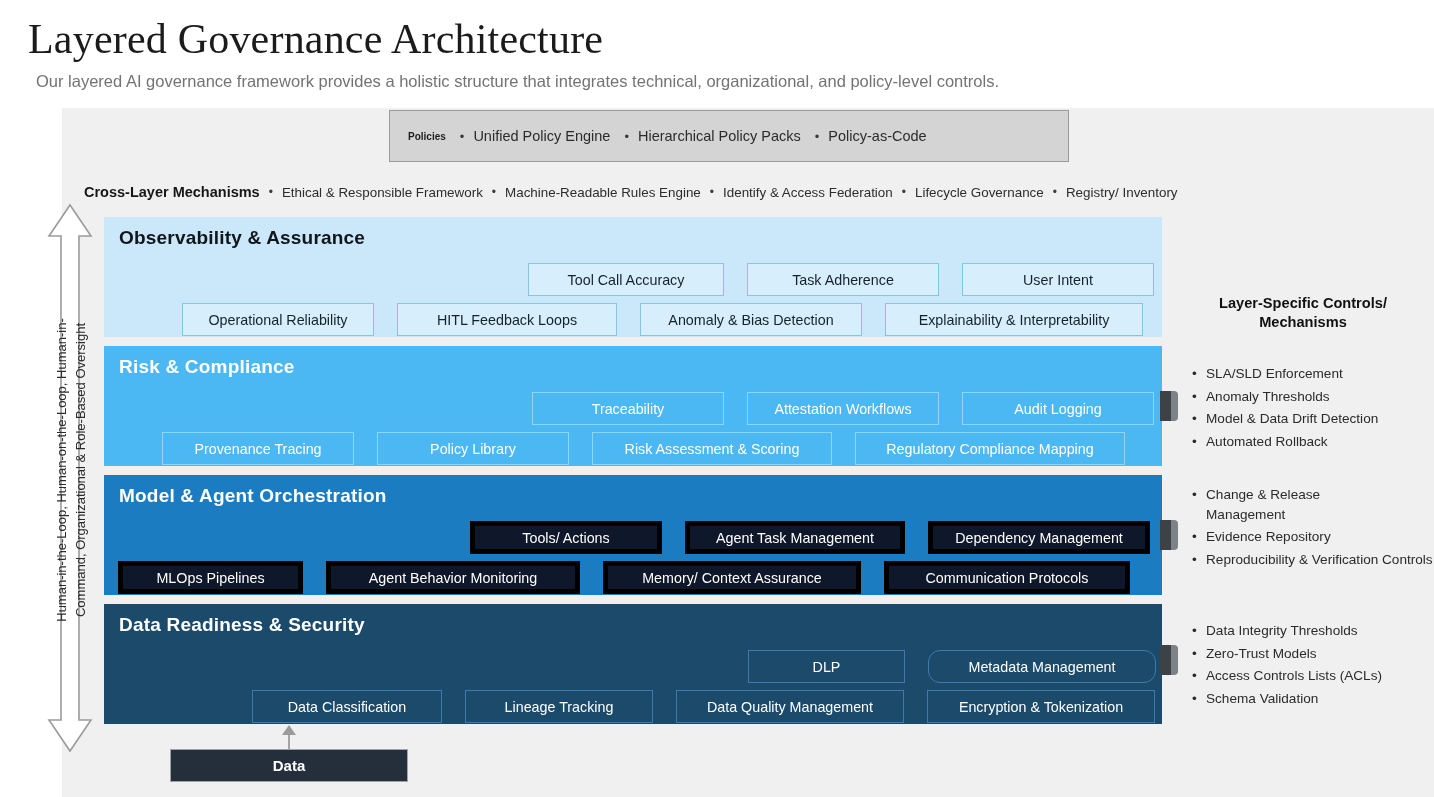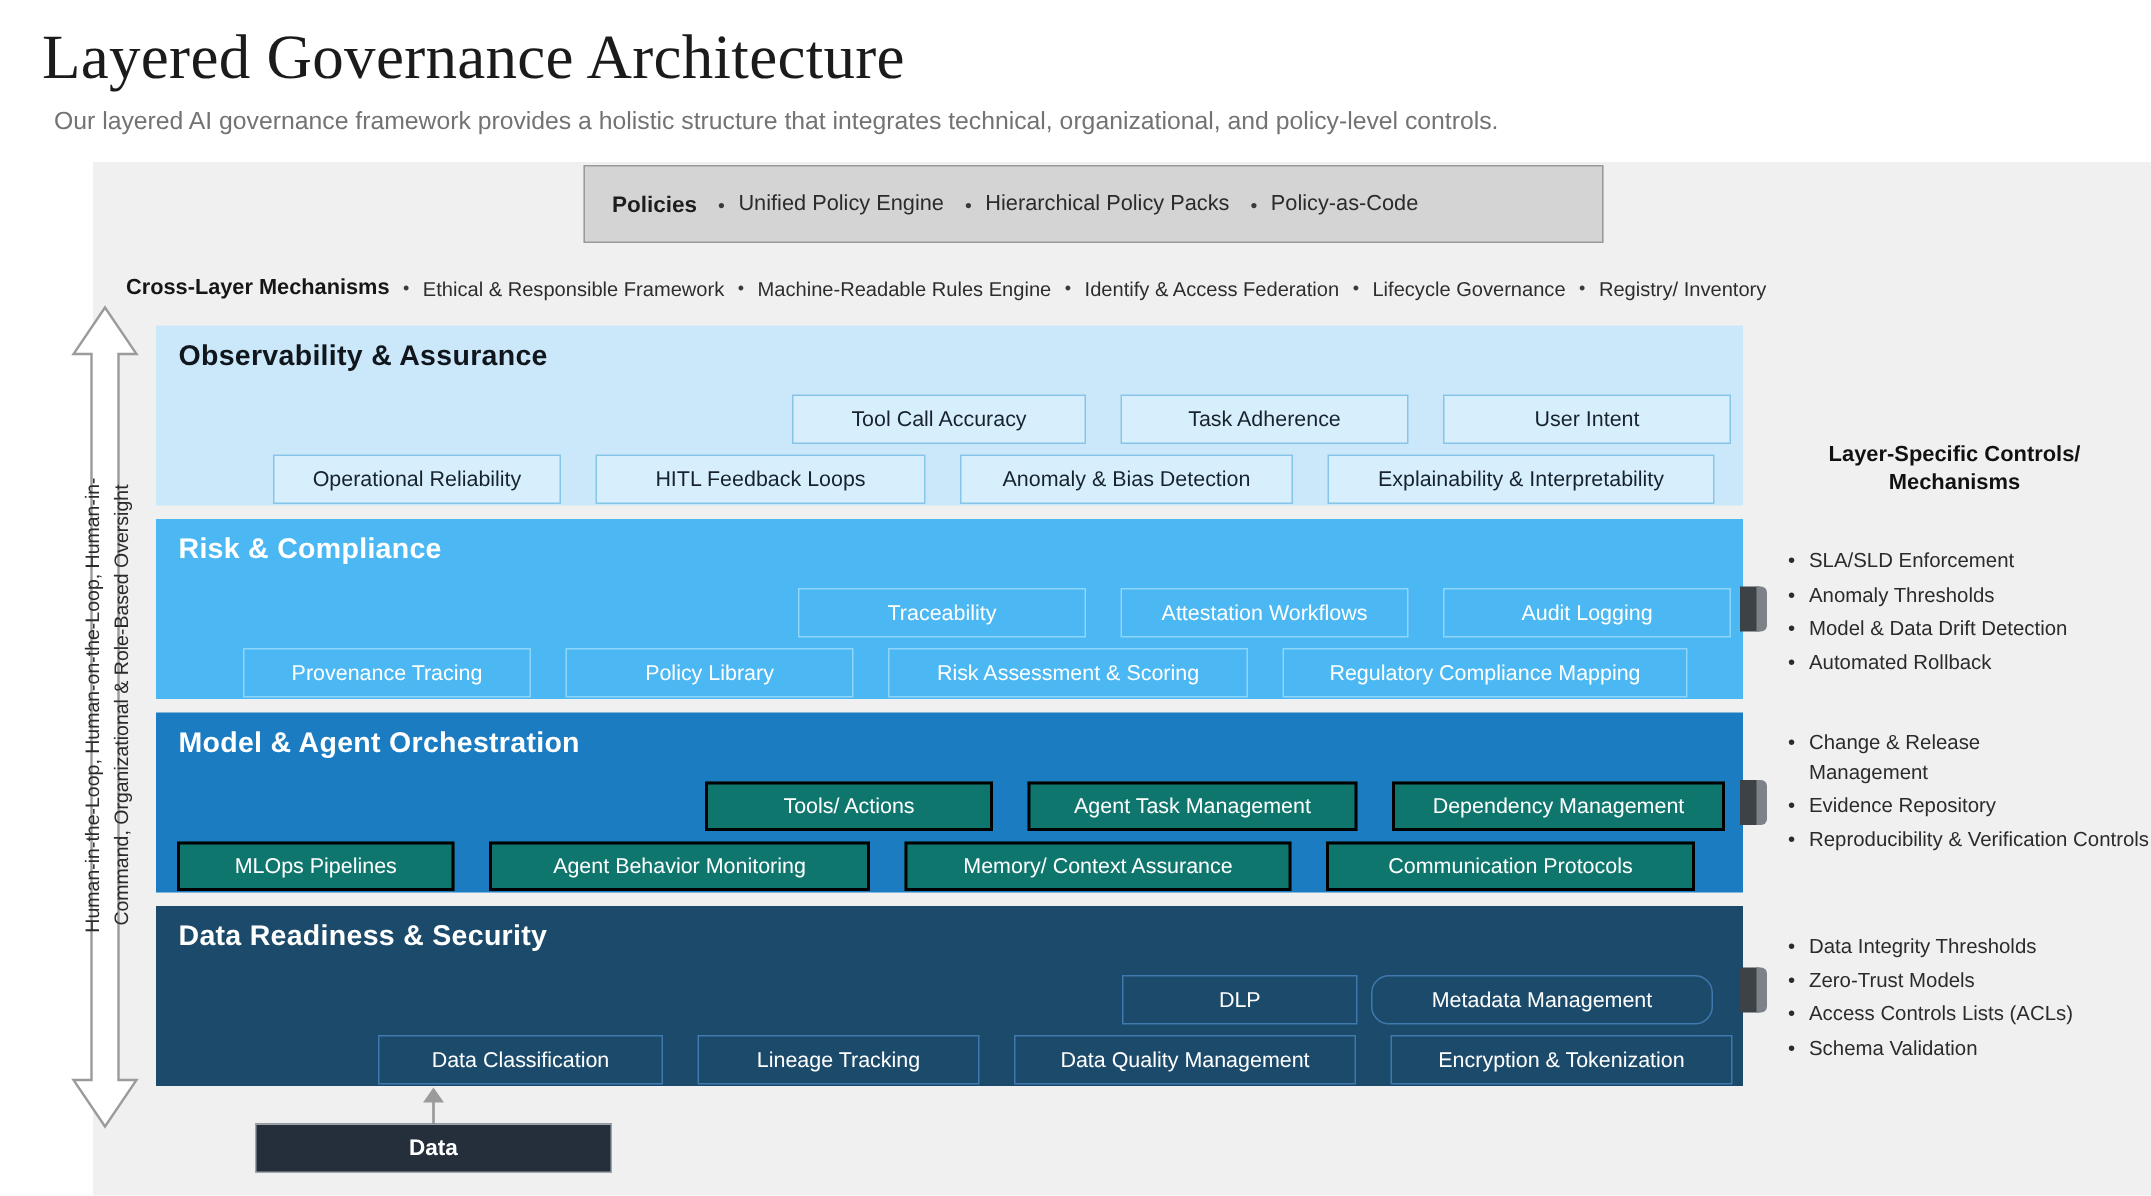--- a/index.html
+++ b/index.html
@@ -28,21 +28,21 @@
     background:#f0f0f0;
   }
 
   
   .policies{
     position:absolute;left:389px;top:110px;width:680px;height:52px;
     background:#d4d4d4;border:1px solid #9a9a9a;
     display:flex;align-items:center;padding-left:18px;box-sizing:border-box;
     gap:0px;
   }
-  .policies .lbl{font-weight:bold;font-size:15px;color:#1d1d1d;}
+  .policies .lbl{font-weight:bold;font-size:10px;color:#1d1d1d;}
   .policies .sep{color:#3a3a3a;font-size:13px;padding:0 9px 0 14px;}
   .policies .it{font-size:14.5px;color:#2b2b2b;}
 
   
   .crosslayer{
     position:absolute;left:84px;top:180px;width:1330px;height:24px;
     display:flex;align-items:center;white-space:nowrap;
   }
   .crosslayer .lbl{font-weight:bold;font-size:14.5px;color:#161616;}
   .crosslayer .sep{color:#3b3b3b;font-size:12px;padding:0 9px;}
@@ -74,21 +74,21 @@
   #layer-observability{top:217px;height:120px;background:#cbe7fa;}
   #layer-observability .layer-title{color:#10161c;}
   #layer-observability .chip{background:#d7eefc;border:1px solid #86c4e8;color:#16222c;}
 
   #layer-risk{top:346px;height:120px;background:#4bb8f4;}
   #layer-risk .layer-title{color:#ffffff;}
   #layer-risk .chip{background:#4bb8f4;border:1px solid #8ed5fa;color:#ffffff;}
 
   #layer-model{top:475px;height:120px;background:#1b7cc2;}
   #layer-model .layer-title{color:#ffffff;}
-  #layer-model .chip{background:#0f766e;border:2px solid #000000;color:#ffffff;}
+  #layer-model .chip{background:#0f172a;border:5px solid #000000;color:#ffffff;}
 
   #layer-data{top:604px;height:120px;background:#1b4a6b;}
   #layer-data .layer-title{color:#ffffff;}
   #layer-data .chip{background:#1b4a6b;border:1px solid #3f79ad;color:#ffffff;}
 
   
   .tab{position:absolute;left:1160px;width:18px;height:30px;}
   .tab .body{position:absolute;left:0;top:0;width:13px;height:30px;background:#3d4247;}
   .tab .cap{position:absolute;left:11px;top:0;width:7px;height:30px;background:#7d8288;
             border-radius:0 4px 4px 0;}
@@ -199,21 +199,21 @@
     <div class="row" style="left:14px;top:86px;gap:23px;">
       <div class="chip" style="width:185px;">MLOps Pipelines</div>
       <div class="chip" style="width:254px;">Agent Behavior Monitoring</div>
       <div class="chip" style="width:258px;">Memory/ Context Assurance</div>
       <div class="chip" style="width:246px;">Communication Protocols</div>
     </div>
   </div>
 
   <div class="layer" id="layer-data">
     <div class="layer-title">Data Readiness &amp; Security</div>
-    <div class="row" style="left:644px;top:46px;gap:9px;">
+    <div class="row" style="left:644px;top:46px;gap:23px;">
       <div class="chip" style="width:157px;">DLP</div>
       <div class="chip" style="width:228px;border-radius:12px;">Metadata Management</div>
     </div>
     <div class="row" style="left:148px;top:86px;gap:23px;">
       <div class="chip" style="width:190px;">Data Classification</div>
       <div class="chip" style="width:188px;">Lineage Tracking</div>
       <div class="chip" style="width:228px;">Data Quality Management</div>
       <div class="chip" style="width:228px;">Encryption &amp; Tokenization</div>
     </div>
   </div>

